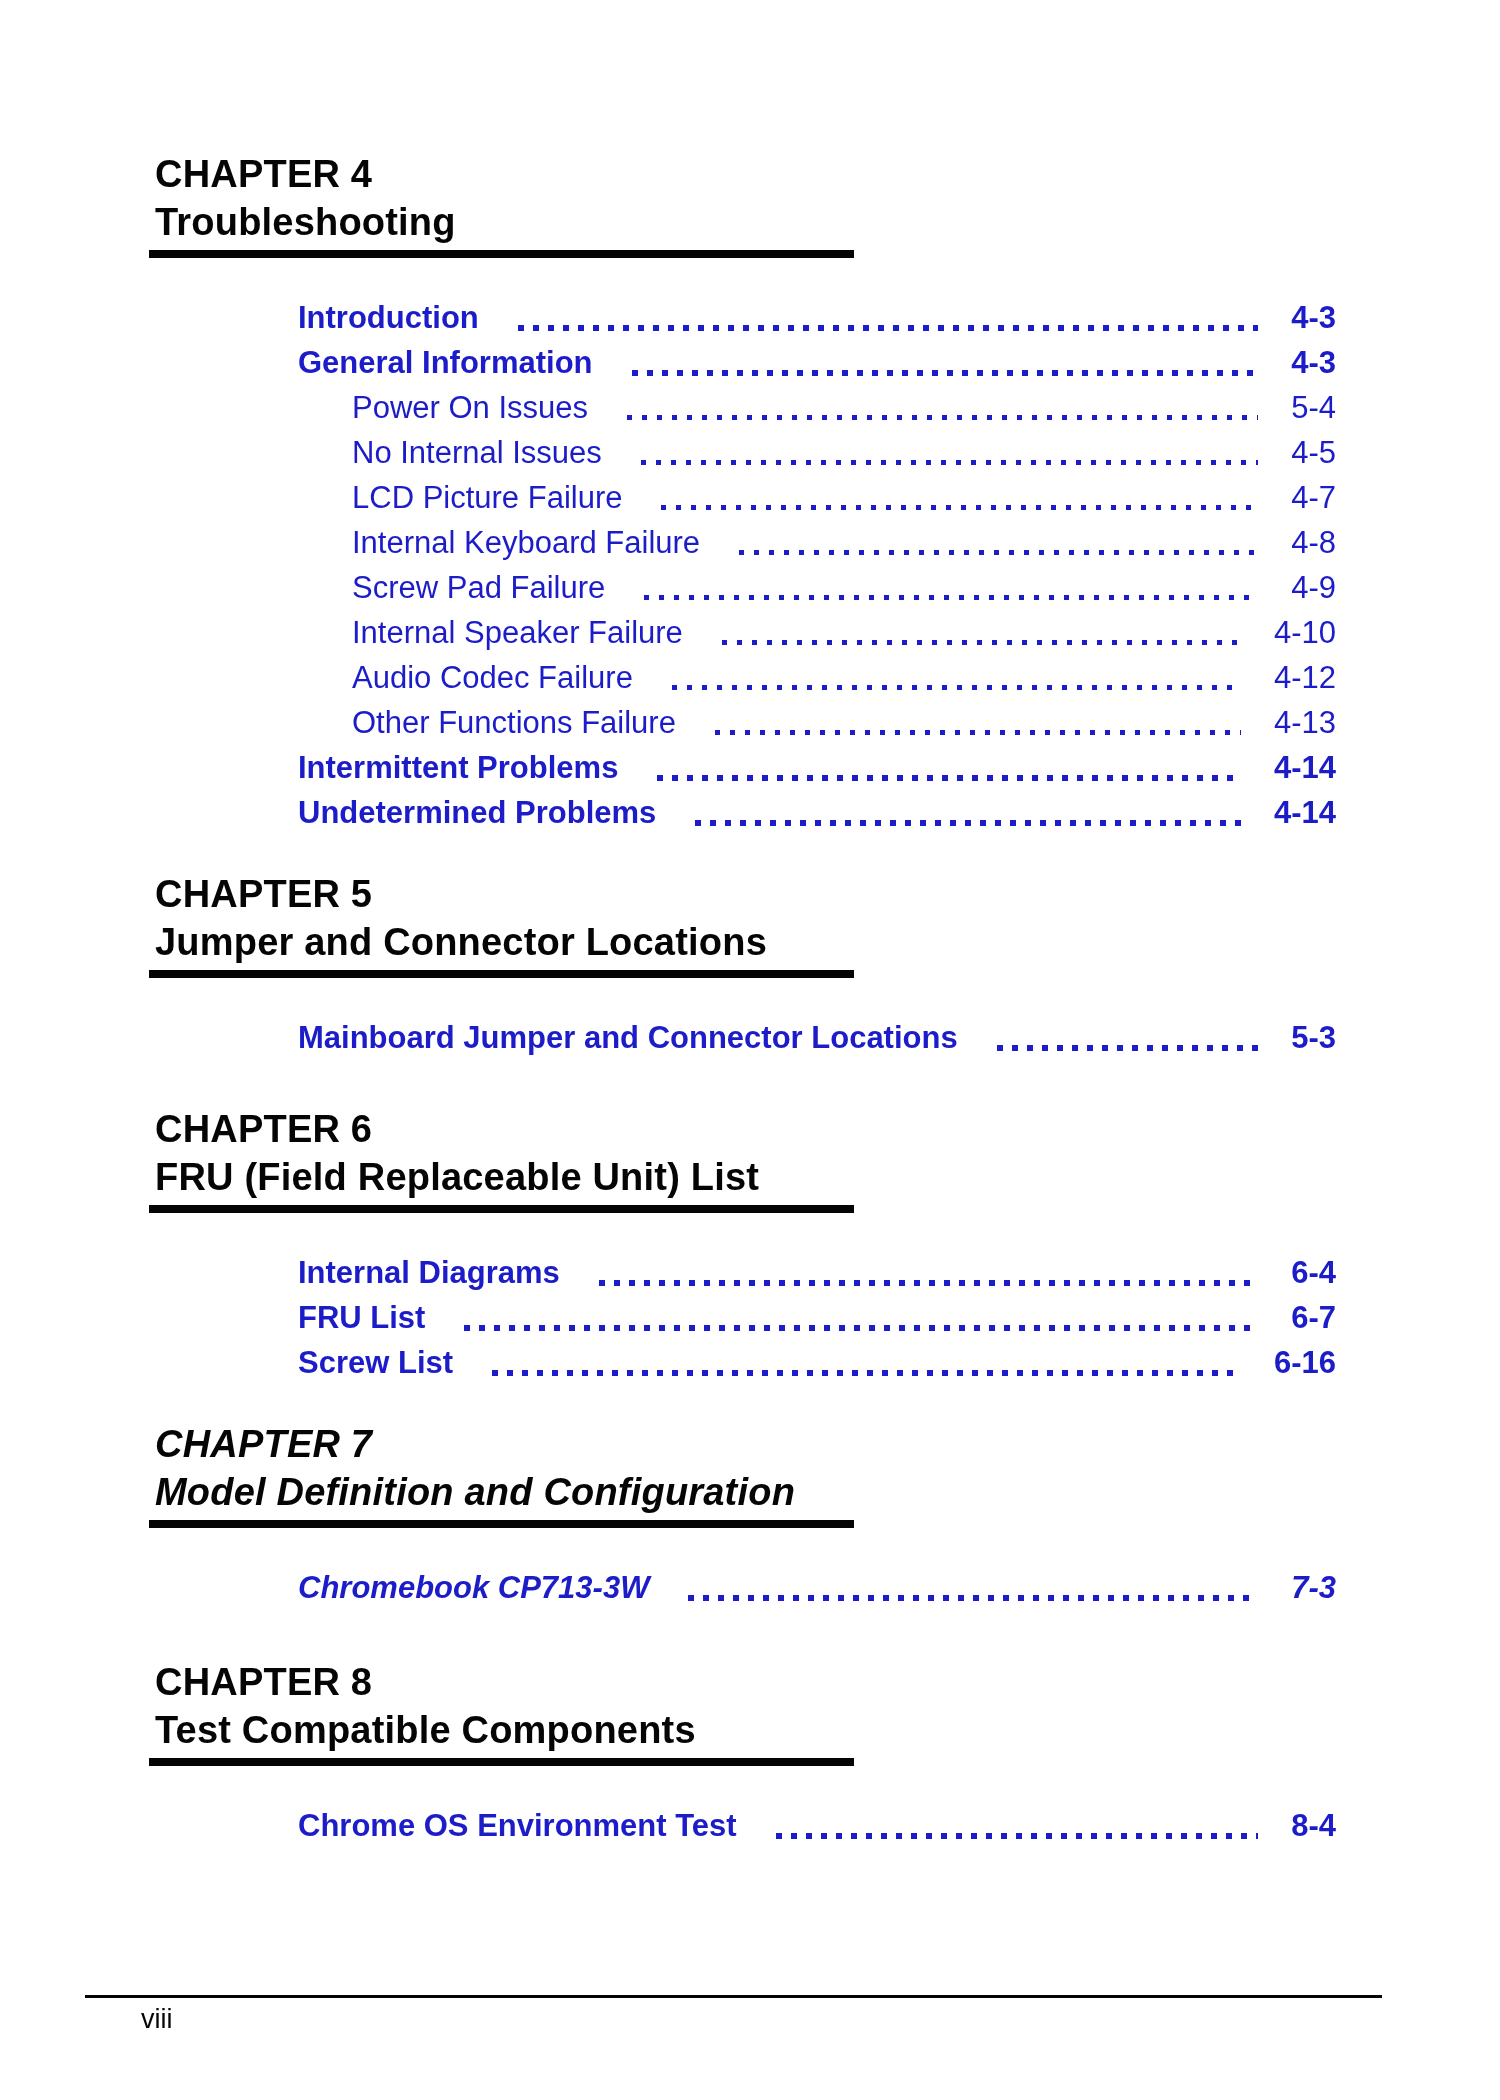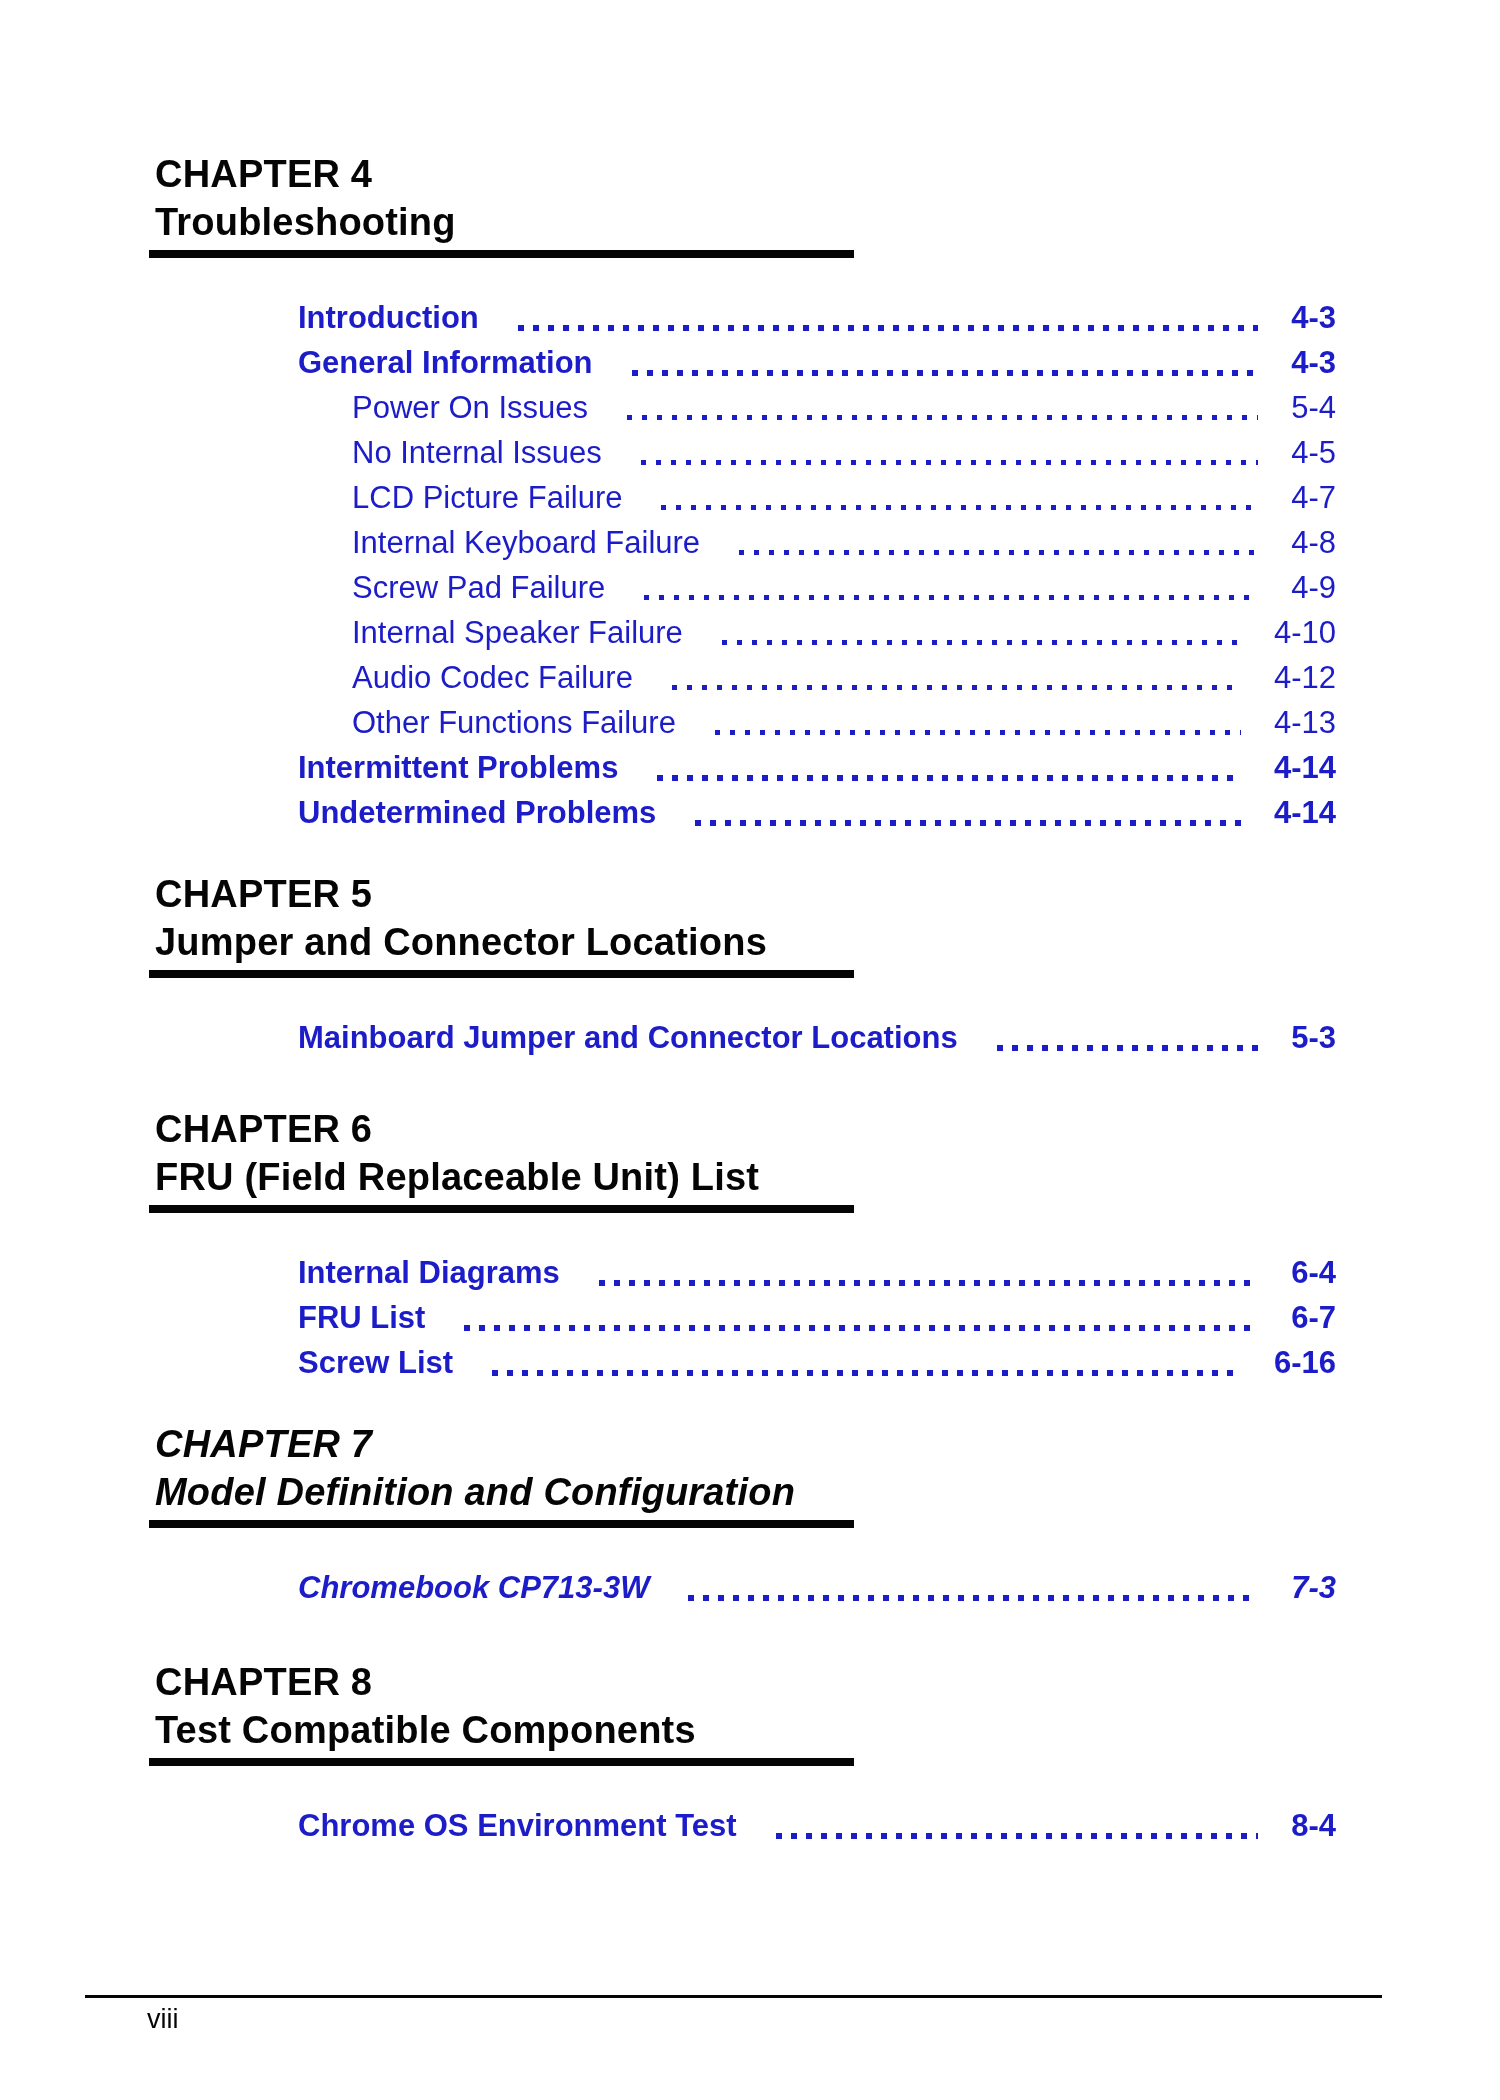--- a/index.html
+++ b/index.html
@@ -71,21 +71,21 @@
   .footer-rule {
     position: absolute;
     left: 85px;
     top: 1995px;
     width: 1297px;
     height: 3px;
     background: var(--ink);
   }
   .footer-page {
     position: absolute;
-    left: 147px;
+    left: 141px;
     top: 2004px;
     font-size: 27px;
     color: var(--ink);
   }
 </style>
 </head>
 <body>
 
 <div class="page" style="--blue: #1C1CC8; --ink: #050505;">
   <main class="content">

